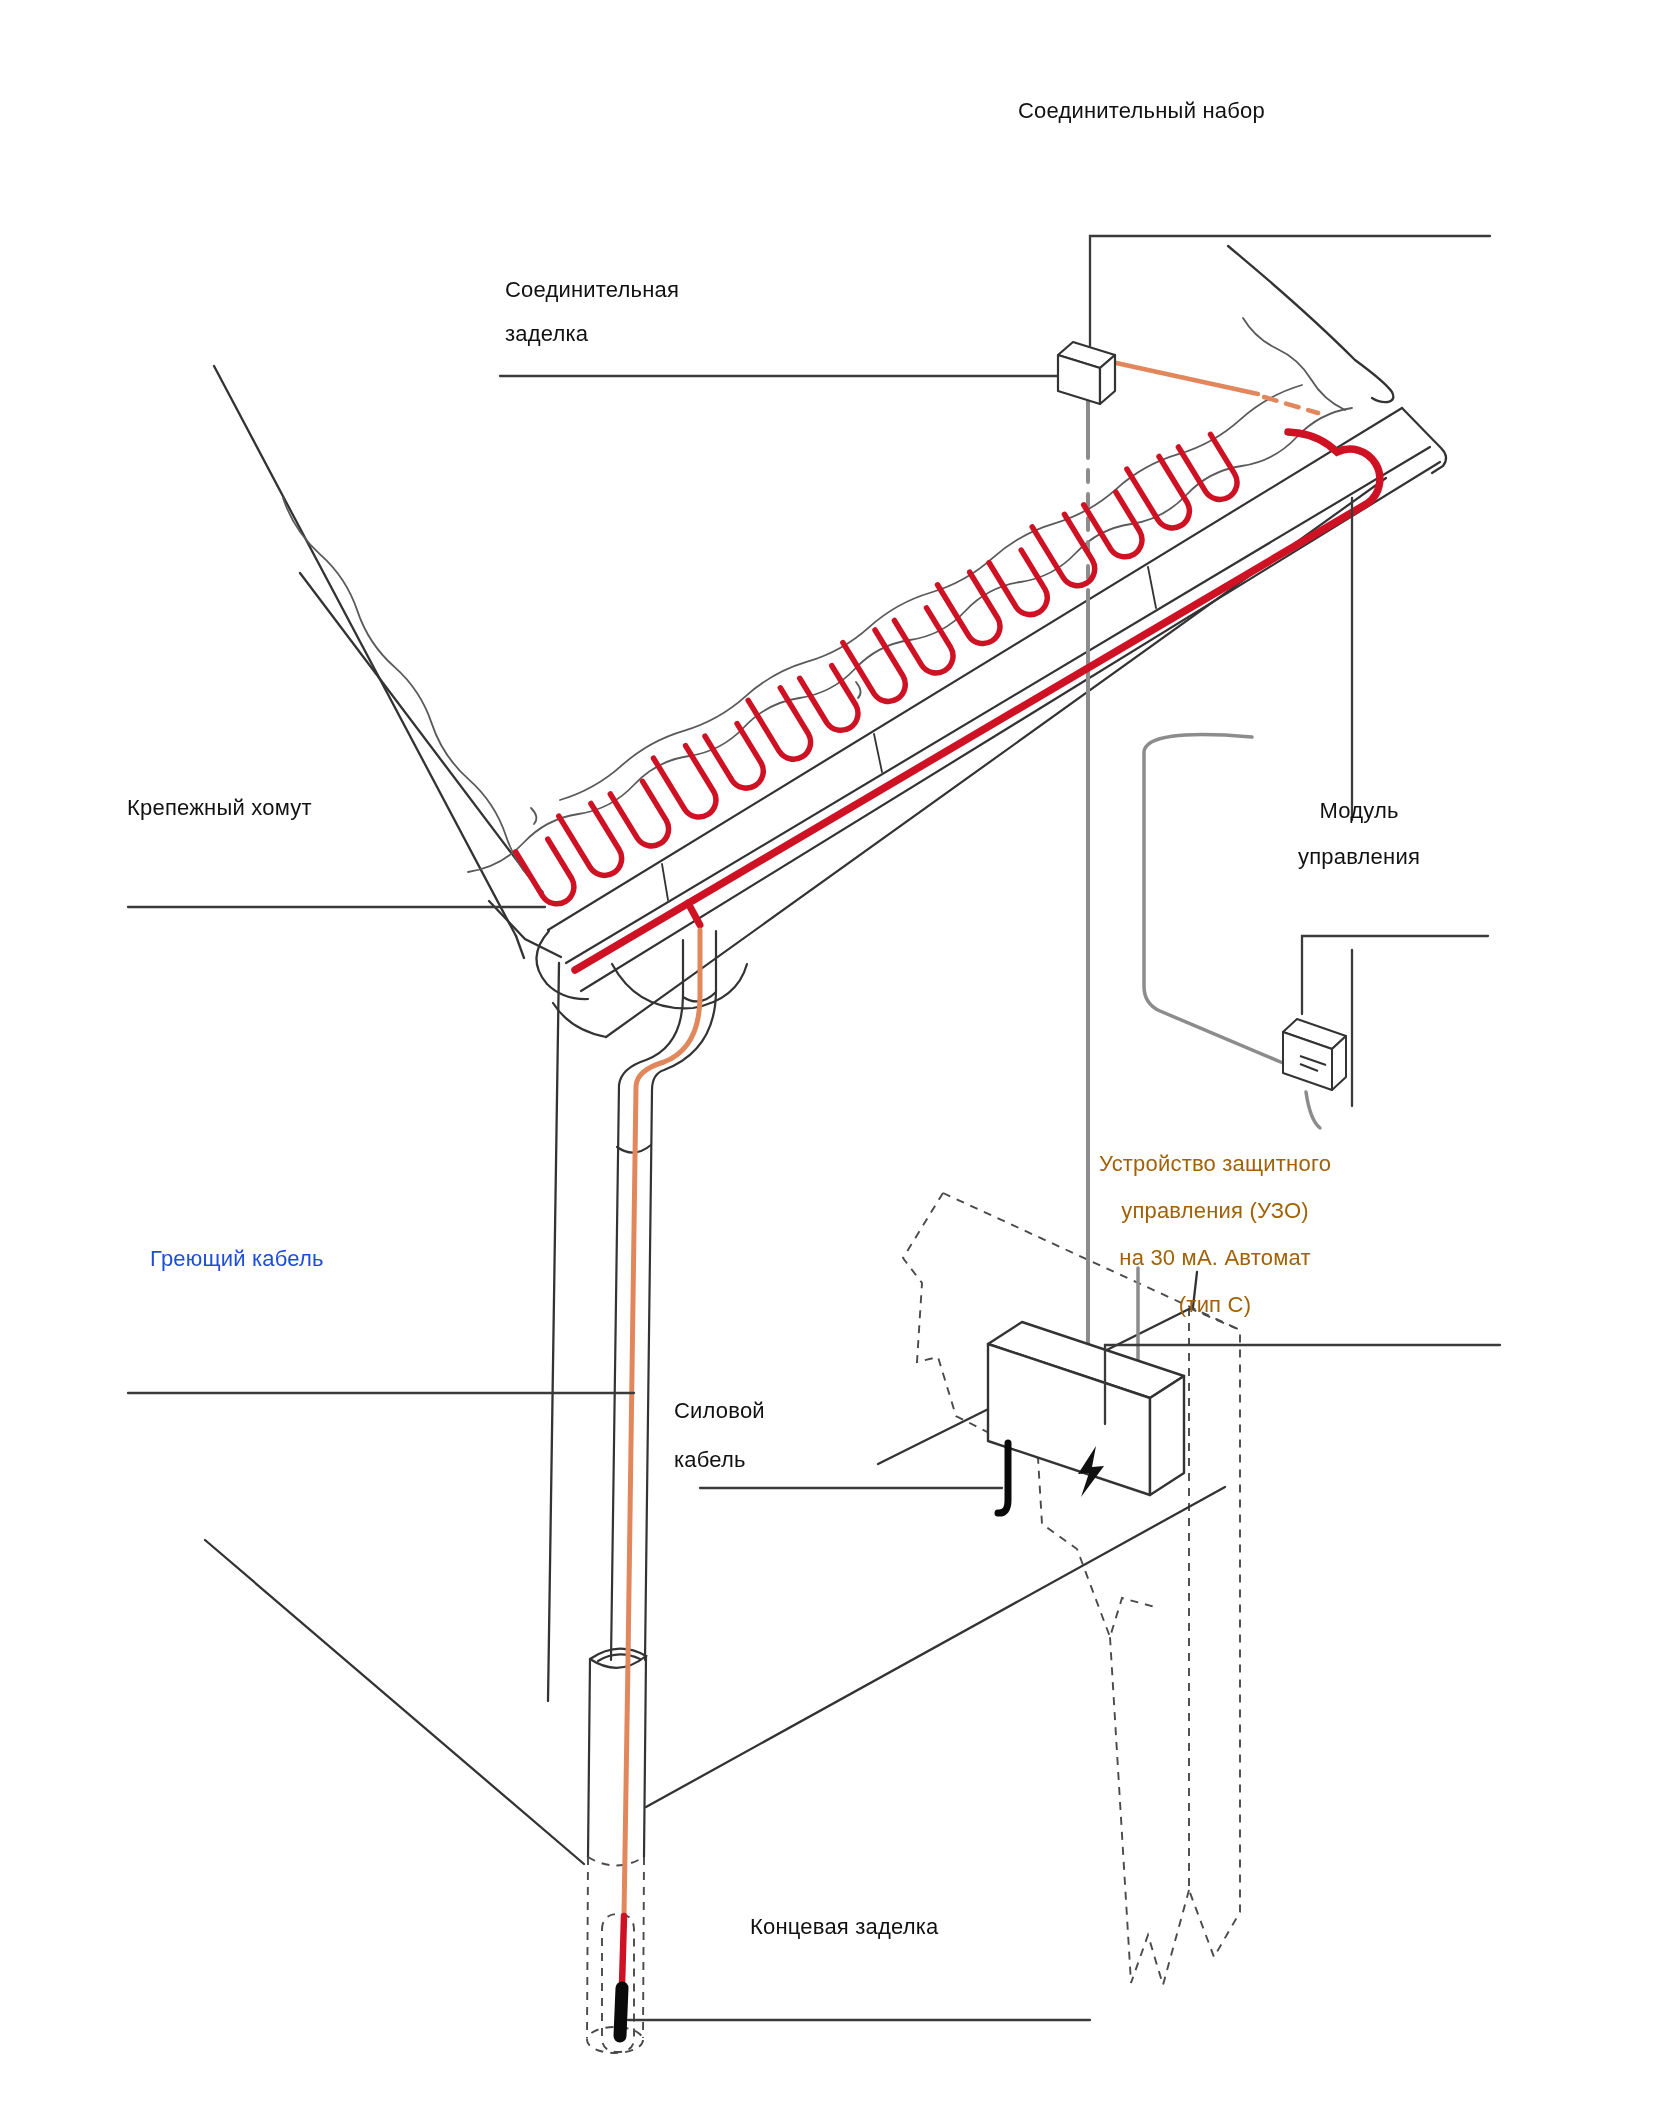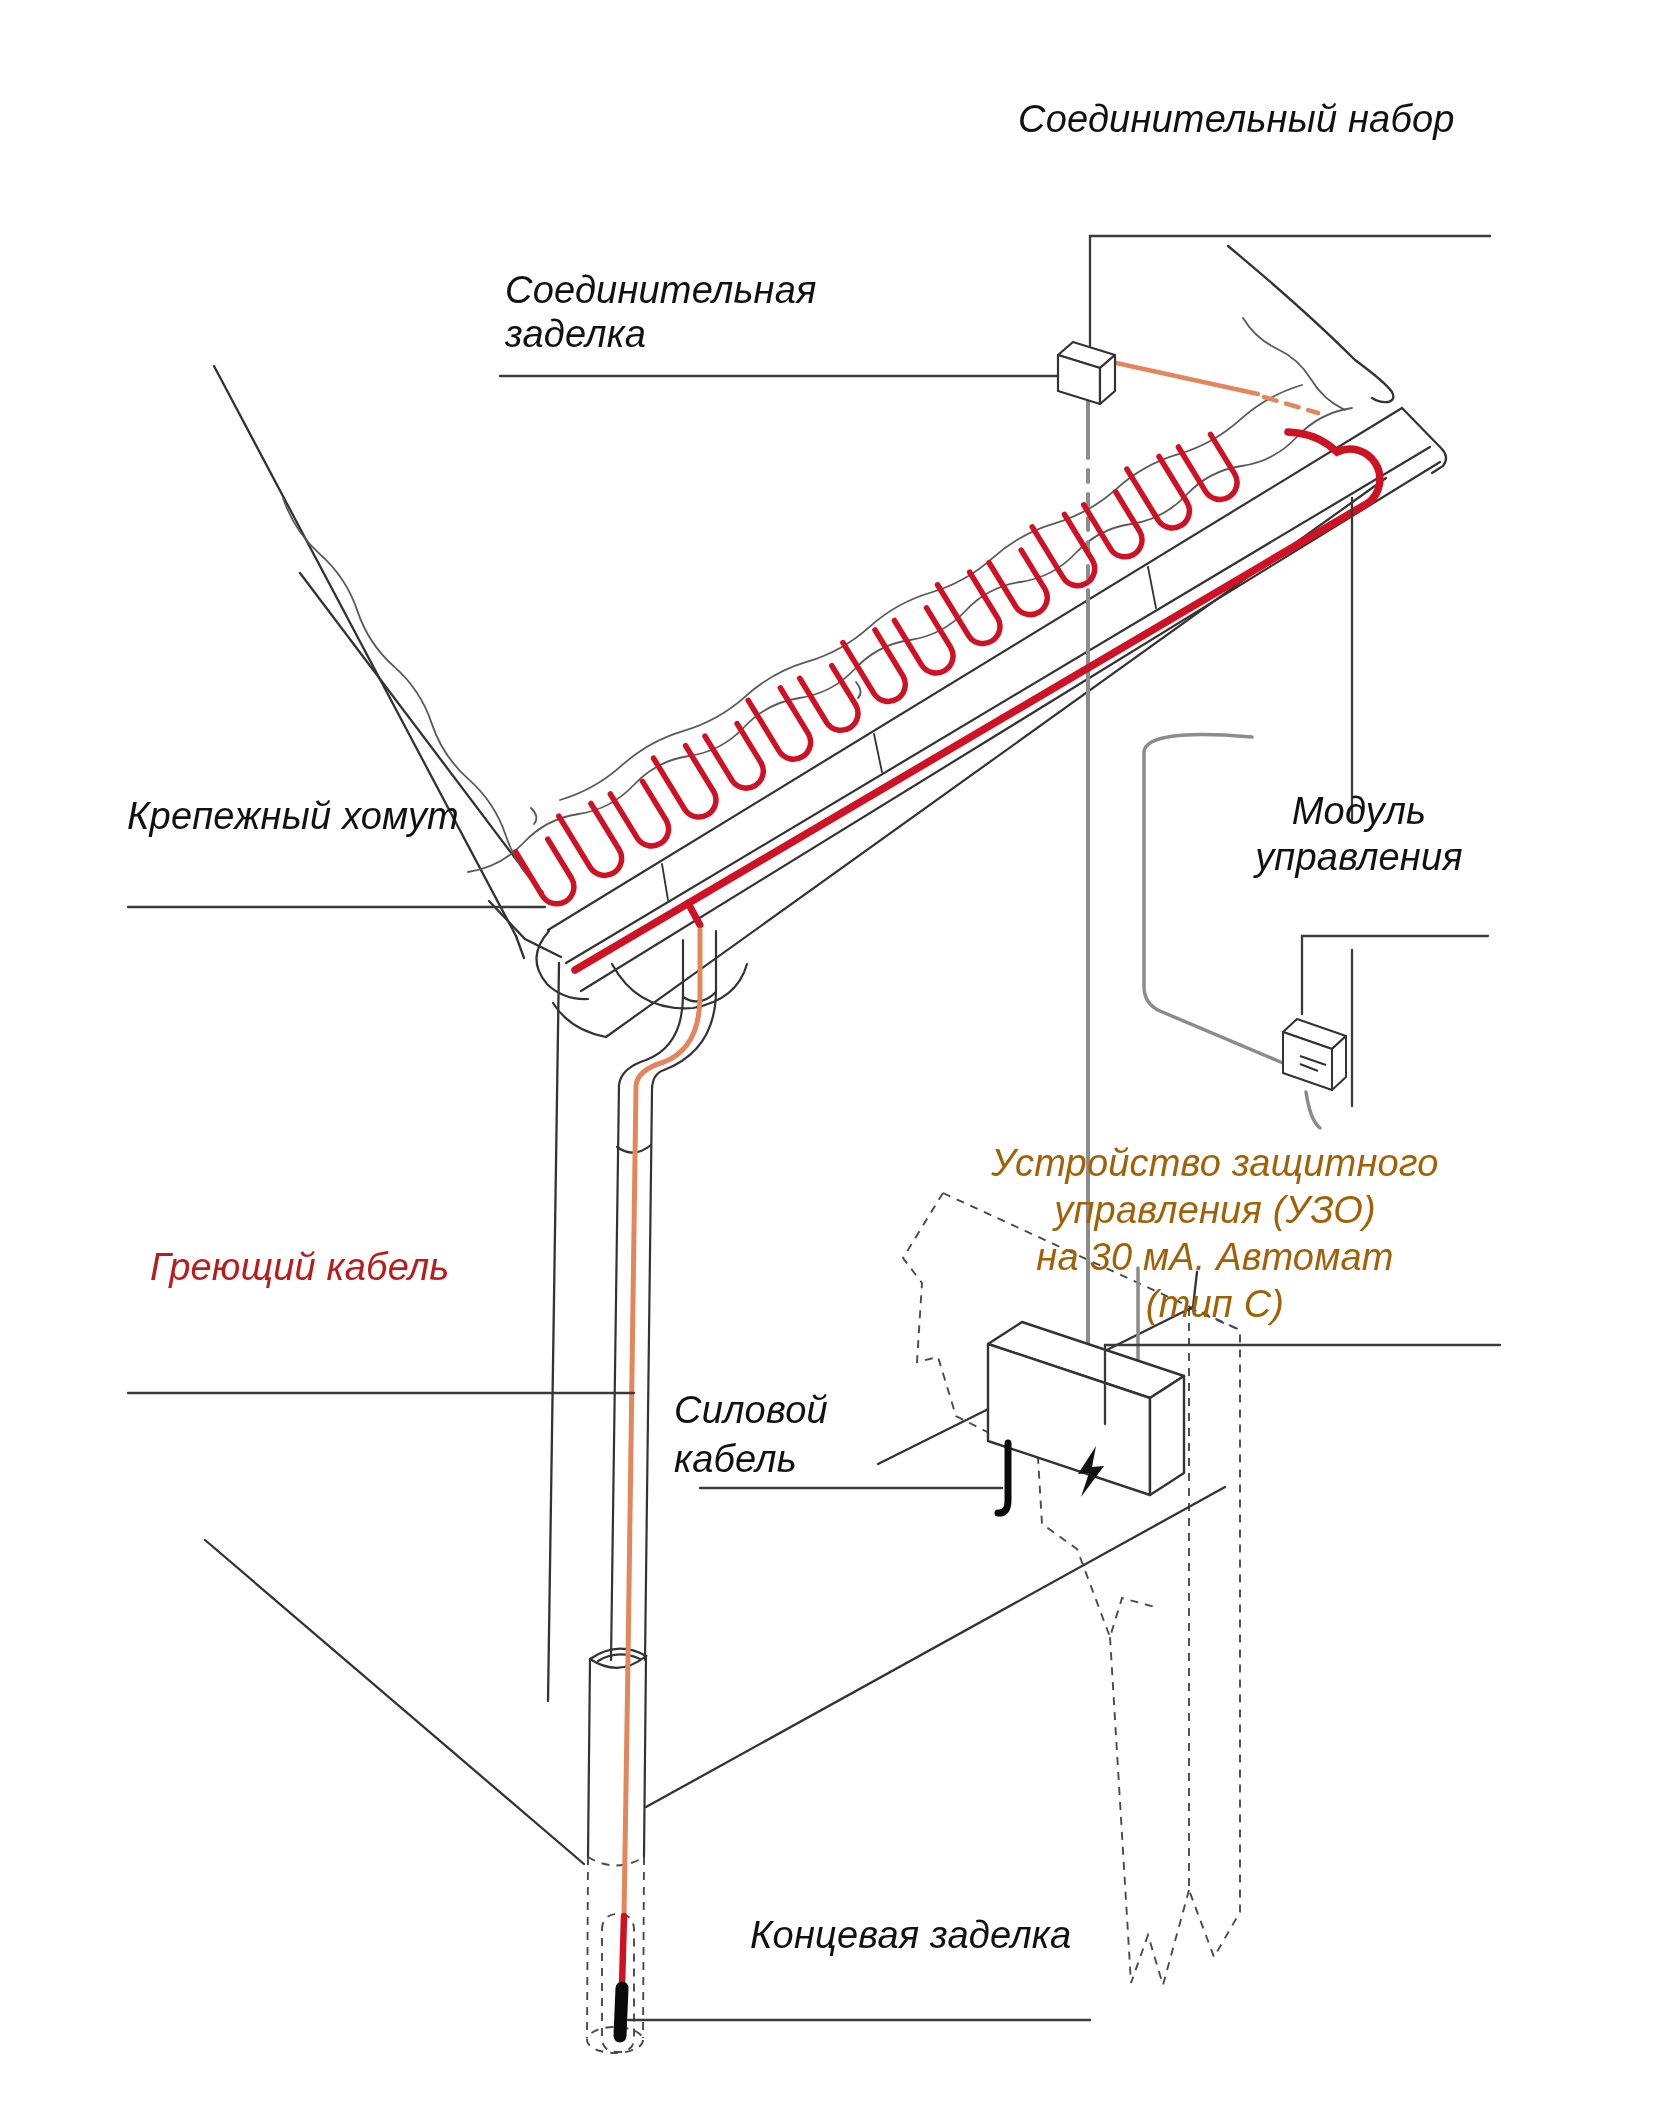--- a/index.html
+++ b/index.html
@@ -1,19 +1,19 @@
 <!DOCTYPE html>
 <html><head>
 <meta charset="utf-8">
 <style>
   html,body{margin:0;padding:0;background:#ffffff;}
   #stage{position:relative;width:1680px;height:2105px;background:#ffffff;overflow:hidden;
          font-family:"Liberation Sans", sans-serif;}
   #drawing{position:absolute;left:0;top:0;}
-  .lbl{position:absolute;font-style:italic;font-size:38px;color:#111;white-space:nowrap;
+  .lbl{position:absolute;font-size:22px;color:#111;white-space:nowrap;
        letter-spacing:.2px;}
   .lbl .ln{display:block;}
   .r{text-align:center;}
 </style>
 </head>
 <body>
 
 <div id="stage">
 
 <svg id="drawing" width="1680" height="2105" viewBox="0 0 1680 2105">
@@ -147,21 +147,21 @@
     <span class="ln">заделка</span>
   </div>
 
   <div class="lbl" style="left: 127px; top: 795px; color: rgb(17, 17, 17);">Крепежный хомут</div>
 
   <div class="lbl r" style="left: 1230px; top: 788px; width: 258px; line-height: 46px; color: rgb(17, 17, 17);">
     <span class="ln">Модуль</span>
     <span class="ln">управления</span>
   </div>
 
-  <div class="lbl" style="left: 150px; top: 1246px; color: #b91c1c;">Греющий кабель</div>
+  <div class="lbl" style="left: 150px; top: 1246px; color: #1d4ed8;">Греющий кабель</div>
 
   <div class="lbl" style="left: 674px; top: 1386px; line-height: 49px; color: rgb(17, 17, 17);">
     <span class="ln">Силовой</span>
     <span class="ln">кабель</span>
   </div>
 
   <div class="lbl r" style="left: 965px; top: 1140px; width: 500px; line-height: 47px; color: #a16207;">
     <span class="ln">Устройство защитного</span>
     <span class="ln">управления (УЗО)</span>
     <span class="ln">на 30 мА. Автомат</span>

